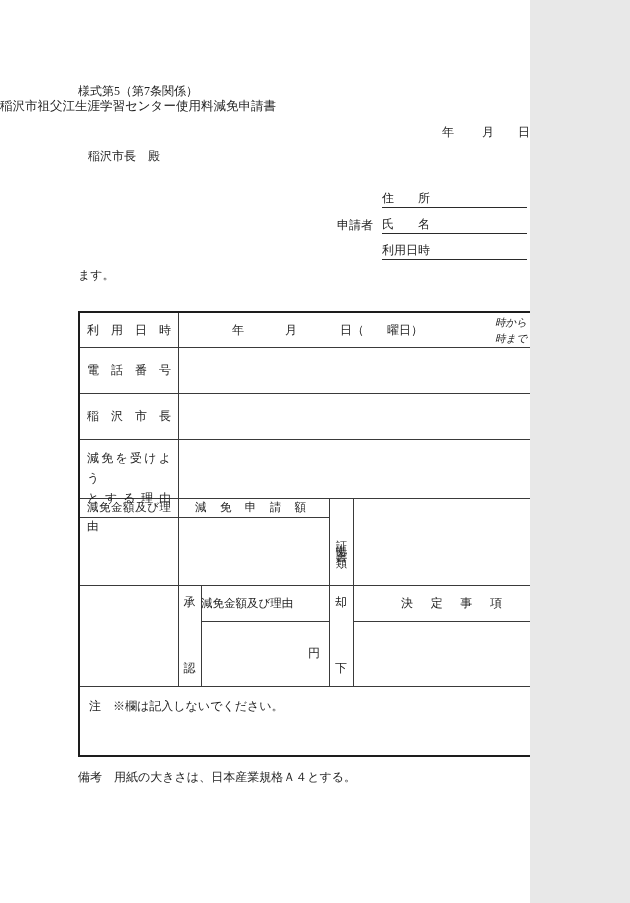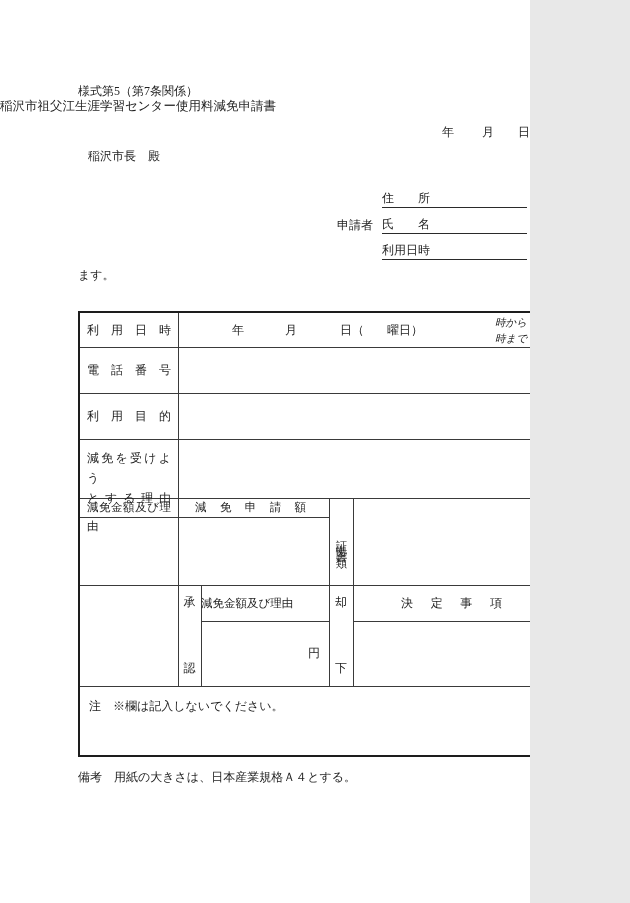--- a/index.html
+++ b/index.html
@@ -85,21 +85,21 @@
         <span class="abs" style="left:209px;">曜日）</span>
         <span class="abs small" style="left:317px;top:2px;line-height:16px;width:50px;font-style:italic;">
           <span style="display:block;">時から</span>
           <span style="display:block;">時まで</span>
         </span>
       </div>
 
       <div class="cell rowlabel justify" style="top:34px;height:46px;line-height:46px;">電話番号</div>
       <div class="cell" style="left:98px;top:34px;width:372px;height:46px;"></div>
 
-      <div class="cell rowlabel justify" style="top:80px;height:46px;line-height:46px;">利用目的</div>
+      <div class="cell rowlabel justify" style="top:80px;height:46px;line-height:46px;">稲沢市長</div>
       <div class="cell" style="left:98px;top:80px;width:372px;height:46px;"></div>
 
       <div class="cell rowlabel" style="top:126px;height:59px;padding-top:9px;line-height:20px;">
         <div class="justify">減免を受けよう</div>
         <div class="justify">とする理由</div>
       </div>
       <div class="cell" style="left:98px;top:126px;width:372px;height:59px;"></div>
 
       <div class="cell rowlabel justify f115" style="top:185px;height:19px;line-height:19px;">減免金額及び理由</div>
       <div class="cell justify f115" style="left:95px;top:185px;width:151px;height:19px;line-height:19px;padding:0 20px;">減免申請額</div>

